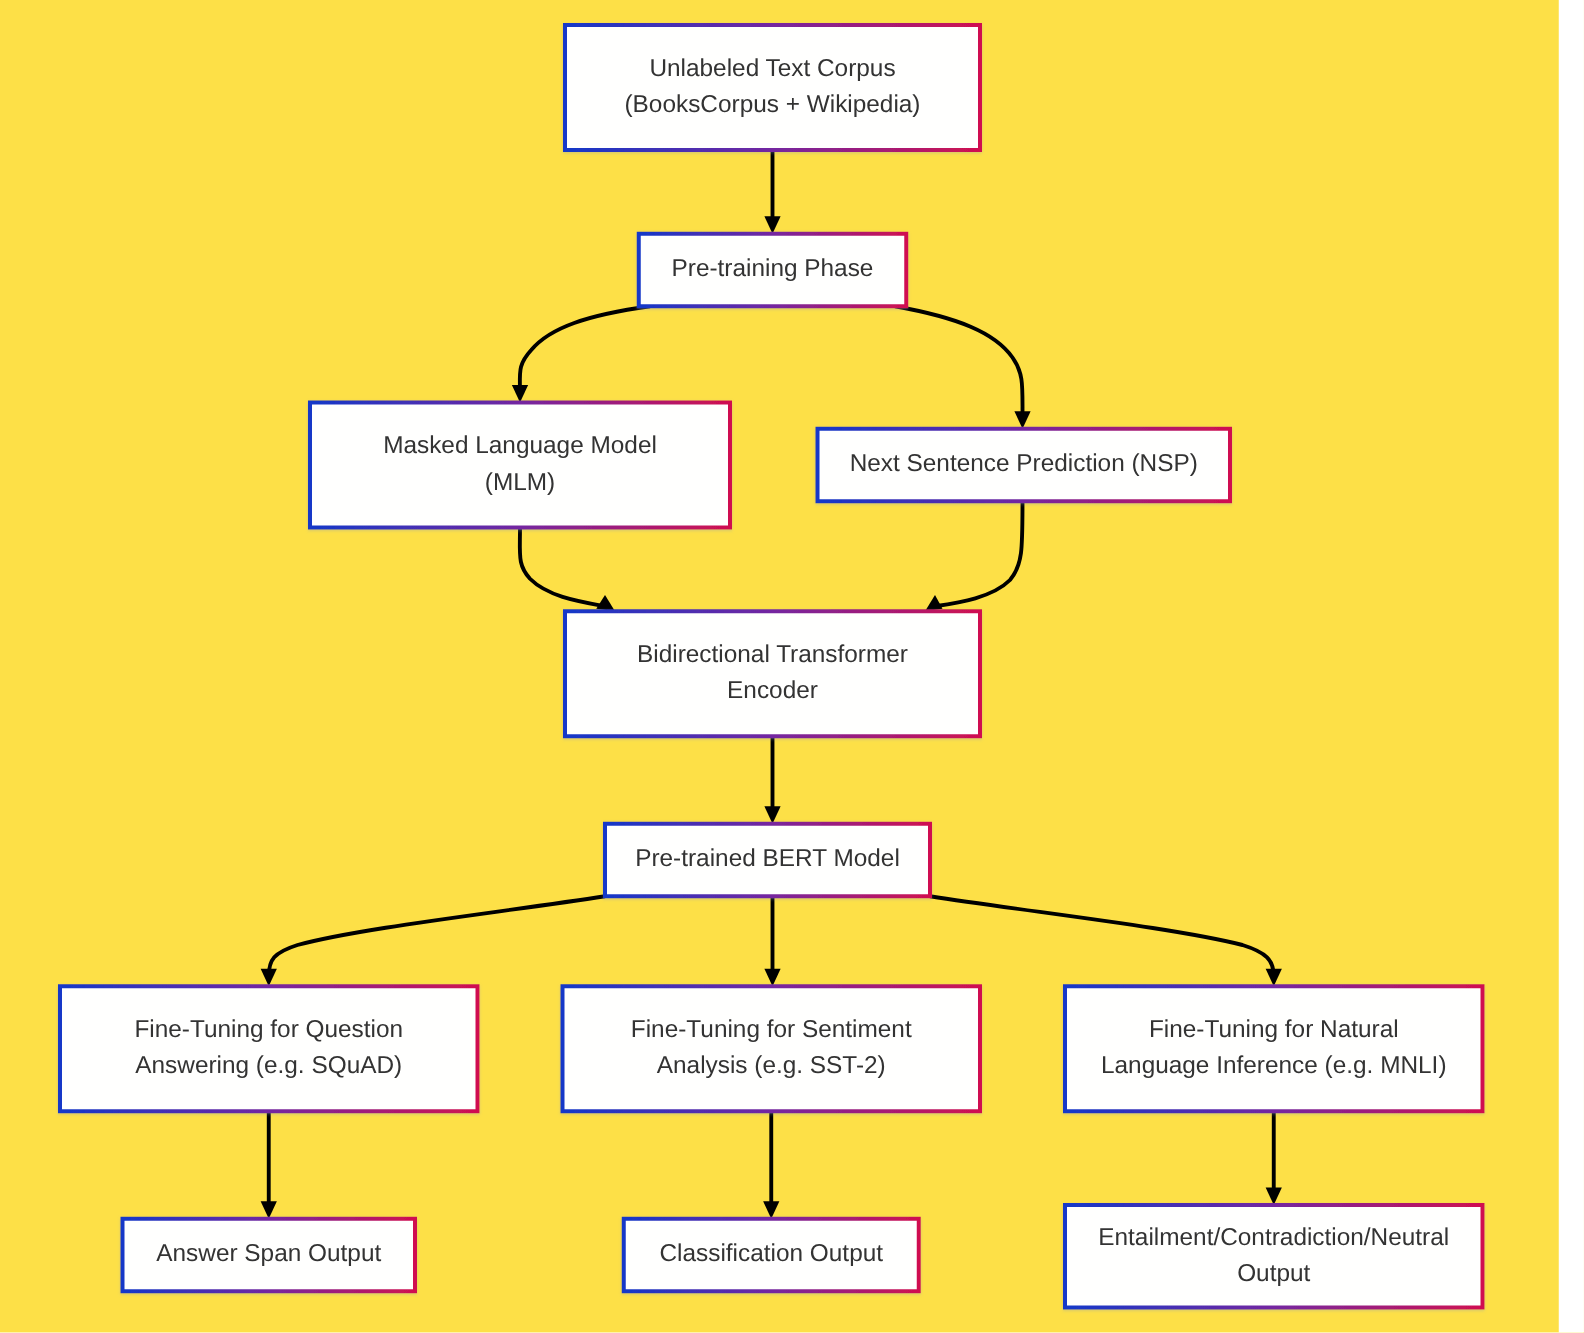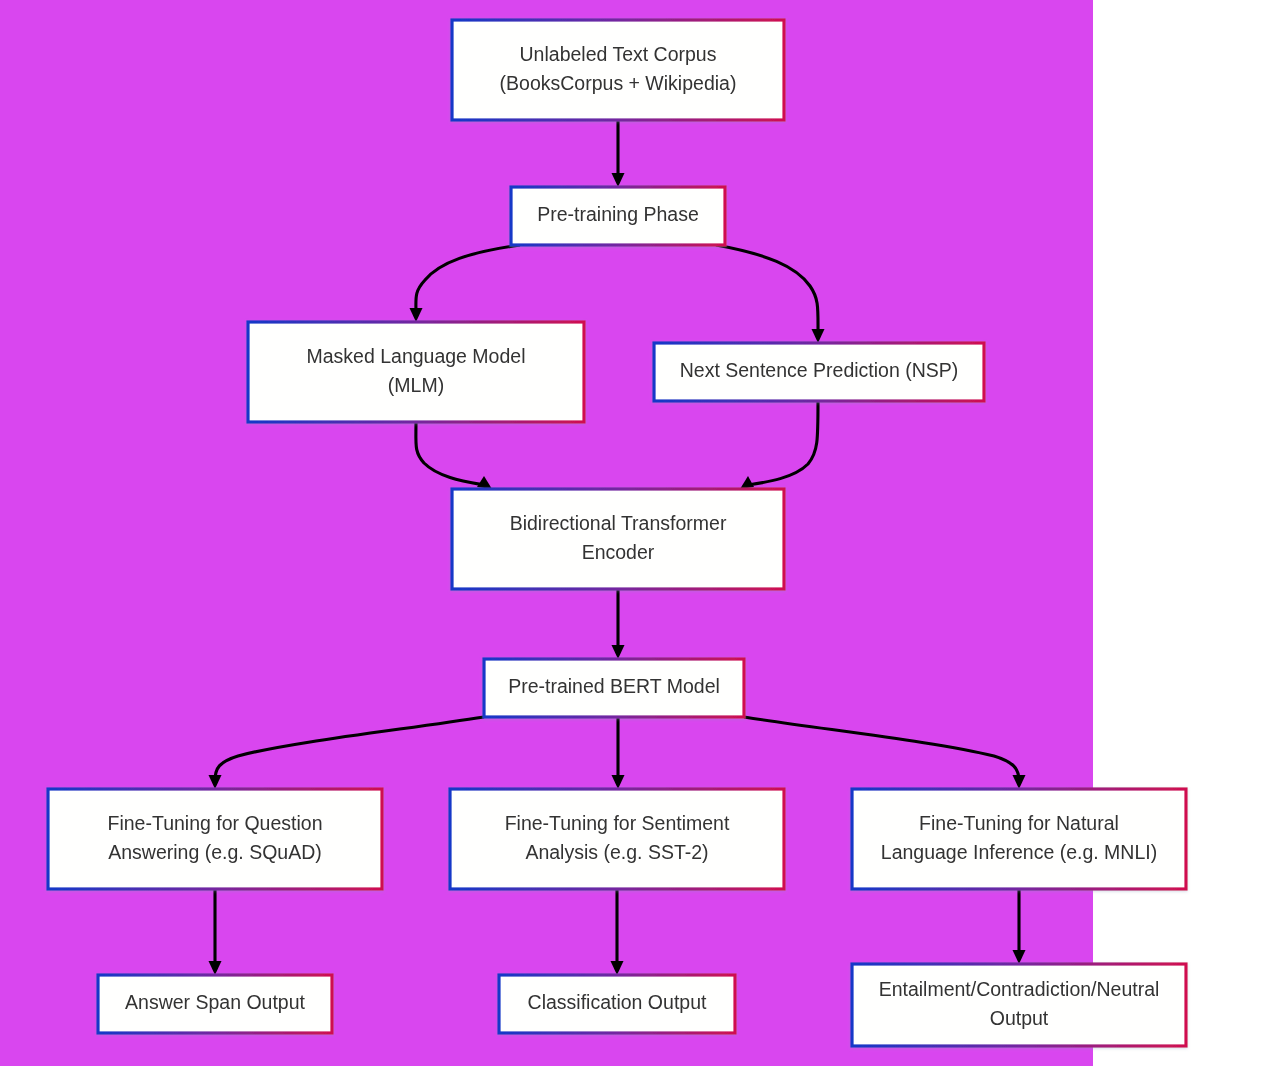--- a/index.html
+++ b/index.html
@@ -8,23 +8,23 @@
     background: #ffffff;
   }
   body {
     width: 1267px;
     height: 1066px;
     font-family: "Liberation Sans", sans-serif;
     overflow: hidden;
   }
   #flowchart-root {
     position: relative;
-    width: 1093px;
+    width: 1247px;
     height: 1066px;
-    background: #d946ef;
+    background: #fde047;
     text-decoration: underline;
   }
   svg.diagram-canvas {
     position: absolute;
     left: 0;
     top: 0;
     width: 1267px;
     height: 1066px;
     display: block;
   }

